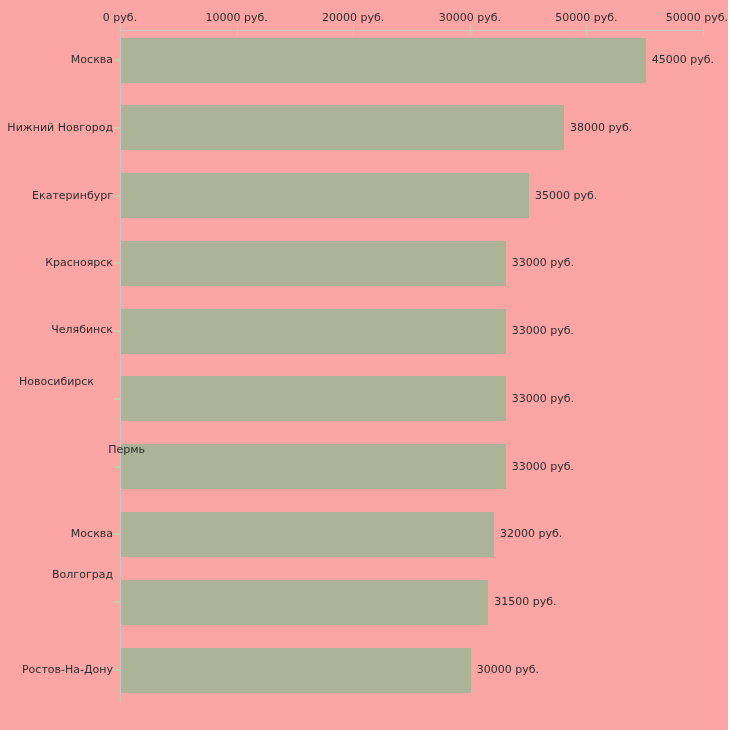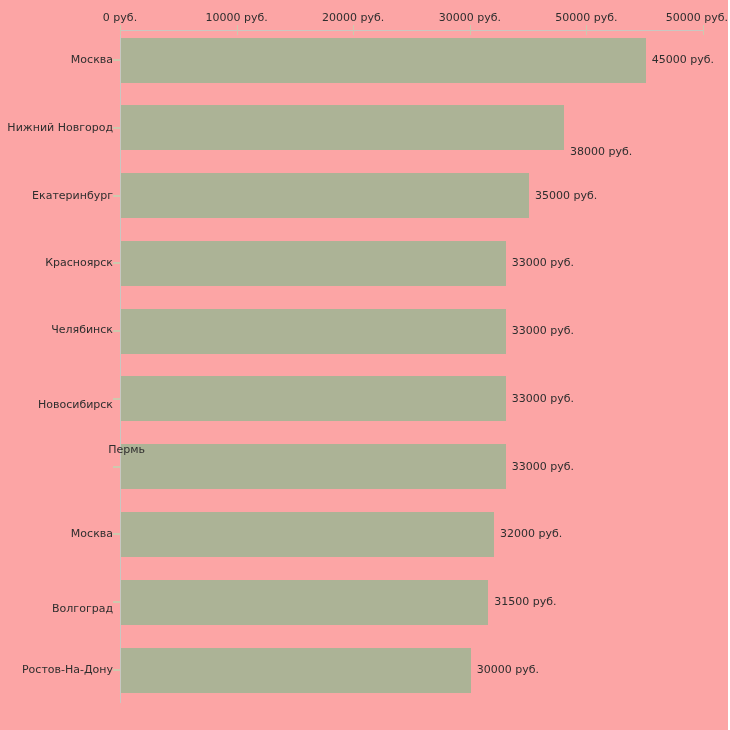--- a/index.html
+++ b/index.html
@@ -58,46 +58,46 @@
     <div class="x-tick" style="left: 586.4px; background: rgb(205, 201, 174);"></div>
     <div class="x-axis-label" style="color: rgb(46, 46, 46); left: 728px; transform: translateX(-100%);">50000 руб.</div>
     <div class="x-tick" style="left: 703px; background: rgb(205, 201, 174);"></div>
     <div class="bar" style="left: 121px; top: 37.5px; width: 524.7px; background: rgb(172, 179, 150);"></div>
     <div class="cat-label" style="top: 53px; color: rgb(46, 46, 46);">Москва</div>
     <div class="cat-tick" style="top: 59px; background: rgb(205, 201, 174);"></div>
     <div class="val-label" style="left: 651.7px; top: 53px; color: rgb(46, 46, 46);">45000 руб.</div>
     <div class="bar" style="left: 121px; top: 105.28px; width: 443.08px; background: rgb(172, 179, 150);"></div>
     <div class="cat-label" style="top: 120.78px; color: rgb(46, 46, 46);">Нижний Новгород</div>
     <div class="cat-tick" style="top: 126.78px; background: rgb(205, 201, 174);"></div>
-    <div class="val-label" style="left: 570.08px; top: 120.78px; color: rgb(46, 46, 46); margin-top: 24px;">38000 руб.</div>
+    <div class="val-label" style="left: 570.08px; top: 120.78px; color: rgb(46, 46, 46);">38000 руб.</div>
     <div class="bar" style="left: 121px; top: 173.06px; width: 408.1px; background: rgb(172, 179, 150);"></div>
     <div class="cat-label" style="top: 188.56px; color: rgb(46, 46, 46);">Екатеринбург</div>
     <div class="cat-tick" style="top: 194.56px; background: rgb(205, 201, 174);"></div>
     <div class="val-label" style="left: 535.1px; top: 188.56px; color: rgb(46, 46, 46); text-align: right;">35000 руб.</div>
     <div class="bar" style="left: 121px; top: 240.84px; width: 384.78px; background: rgb(172, 179, 150);"></div>
     <div class="cat-label" style="top: 256.34px; color: rgb(46, 46, 46);">Красноярск</div>
     <div class="cat-tick" style="top: 262.34px; background: rgb(205, 201, 174);"></div>
     <div class="val-label" style="left: 511.78px; top: 256.34px; color: rgb(46, 46, 46);">33000 руб.</div>
     <div class="bar" style="left: 121px; top: 308.62px; width: 384.78px; background: rgb(172, 179, 150);"></div>
     <div class="cat-label" style="top: 323px; color: rgb(46, 46, 46);">Челябинск</div>
     <div class="cat-tick" style="top: 330.12px; background: rgb(205, 201, 174);"></div>
     <div class="val-label" style="left: 511.78px; top: 324.12px; color: rgb(46, 46, 46);">33000 руб.</div>
     <div class="bar" style="left: 121px; top: 376.4px; width: 384.78px; background: rgb(172, 179, 150);"></div>
-    <div class="cat-label" style="top: 398px; color: rgb(46, 46, 46);">Новосибирск</div>
+    <div class="cat-label" style="top: 375px; color: rgb(46, 46, 46); text-align: center;">Новосибирск</div>
     <div class="cat-tick" style="top: 397.9px; background: rgb(205, 201, 174);"></div>
     <div class="val-label" style="left: 511.78px; top: 391.9px; color: rgb(46, 46, 46);">33000 руб.</div>
     <div class="bar" style="left: 121px; top: 444.18px; width: 384.78px; background: rgb(172, 179, 150);"></div>
     <div class="cat-label" style="top: 443px; color: rgb(46, 46, 46); margin-left: 32px;">Пермь</div>
     <div class="cat-tick" style="top: 465.68px; background: rgb(205, 201, 174);"></div>
     <div class="val-label" style="left: 511.78px; top: 459.68px; color: rgb(46, 46, 46);">33000 руб.</div>
     <div class="bar" style="left: 121px; top: 511.96px; width: 373.12px; background: rgb(172, 179, 150);"></div>
     <div class="cat-label" style="top: 527.46px; color: rgb(46, 46, 46);">Москва</div>
     <div class="cat-tick" style="top: 533.46px; background: rgb(205, 201, 174);"></div>
     <div class="val-label" style="left: 500.12px; top: 527.46px; color: rgb(46, 46, 46);">32000 руб.</div>
     <div class="bar" style="left: 121px; top: 579.74px; width: 367.29px; background: rgb(172, 179, 150);"></div>
-    <div class="cat-label" style="top: 602px; color: rgb(46, 46, 46);">Волгоград</div>
+    <div class="cat-label" style="top: 568px; color: rgb(46, 46, 46);">Волгоград</div>
     <div class="cat-tick" style="top: 601.24px; background: rgb(205, 201, 174);"></div>
     <div class="val-label" style="left: 494.29px; top: 595.24px; color: rgb(46, 46, 46);">31500 руб.</div>
     <div class="bar" style="left: 121px; top: 647.52px; width: 349.8px; background: rgb(172, 179, 150);"></div>
     <div class="cat-label" style="top: 663.02px; color: rgb(46, 46, 46);">Ростов-На-Дону</div>
     <div class="cat-tick" style="top: 669.02px; background: rgb(205, 201, 174);"></div>
     <div class="val-label" style="left: 476.8px; top: 663.02px; color: rgb(46, 46, 46);">30000 руб.</div>
   </div>
 
 </body></html>

